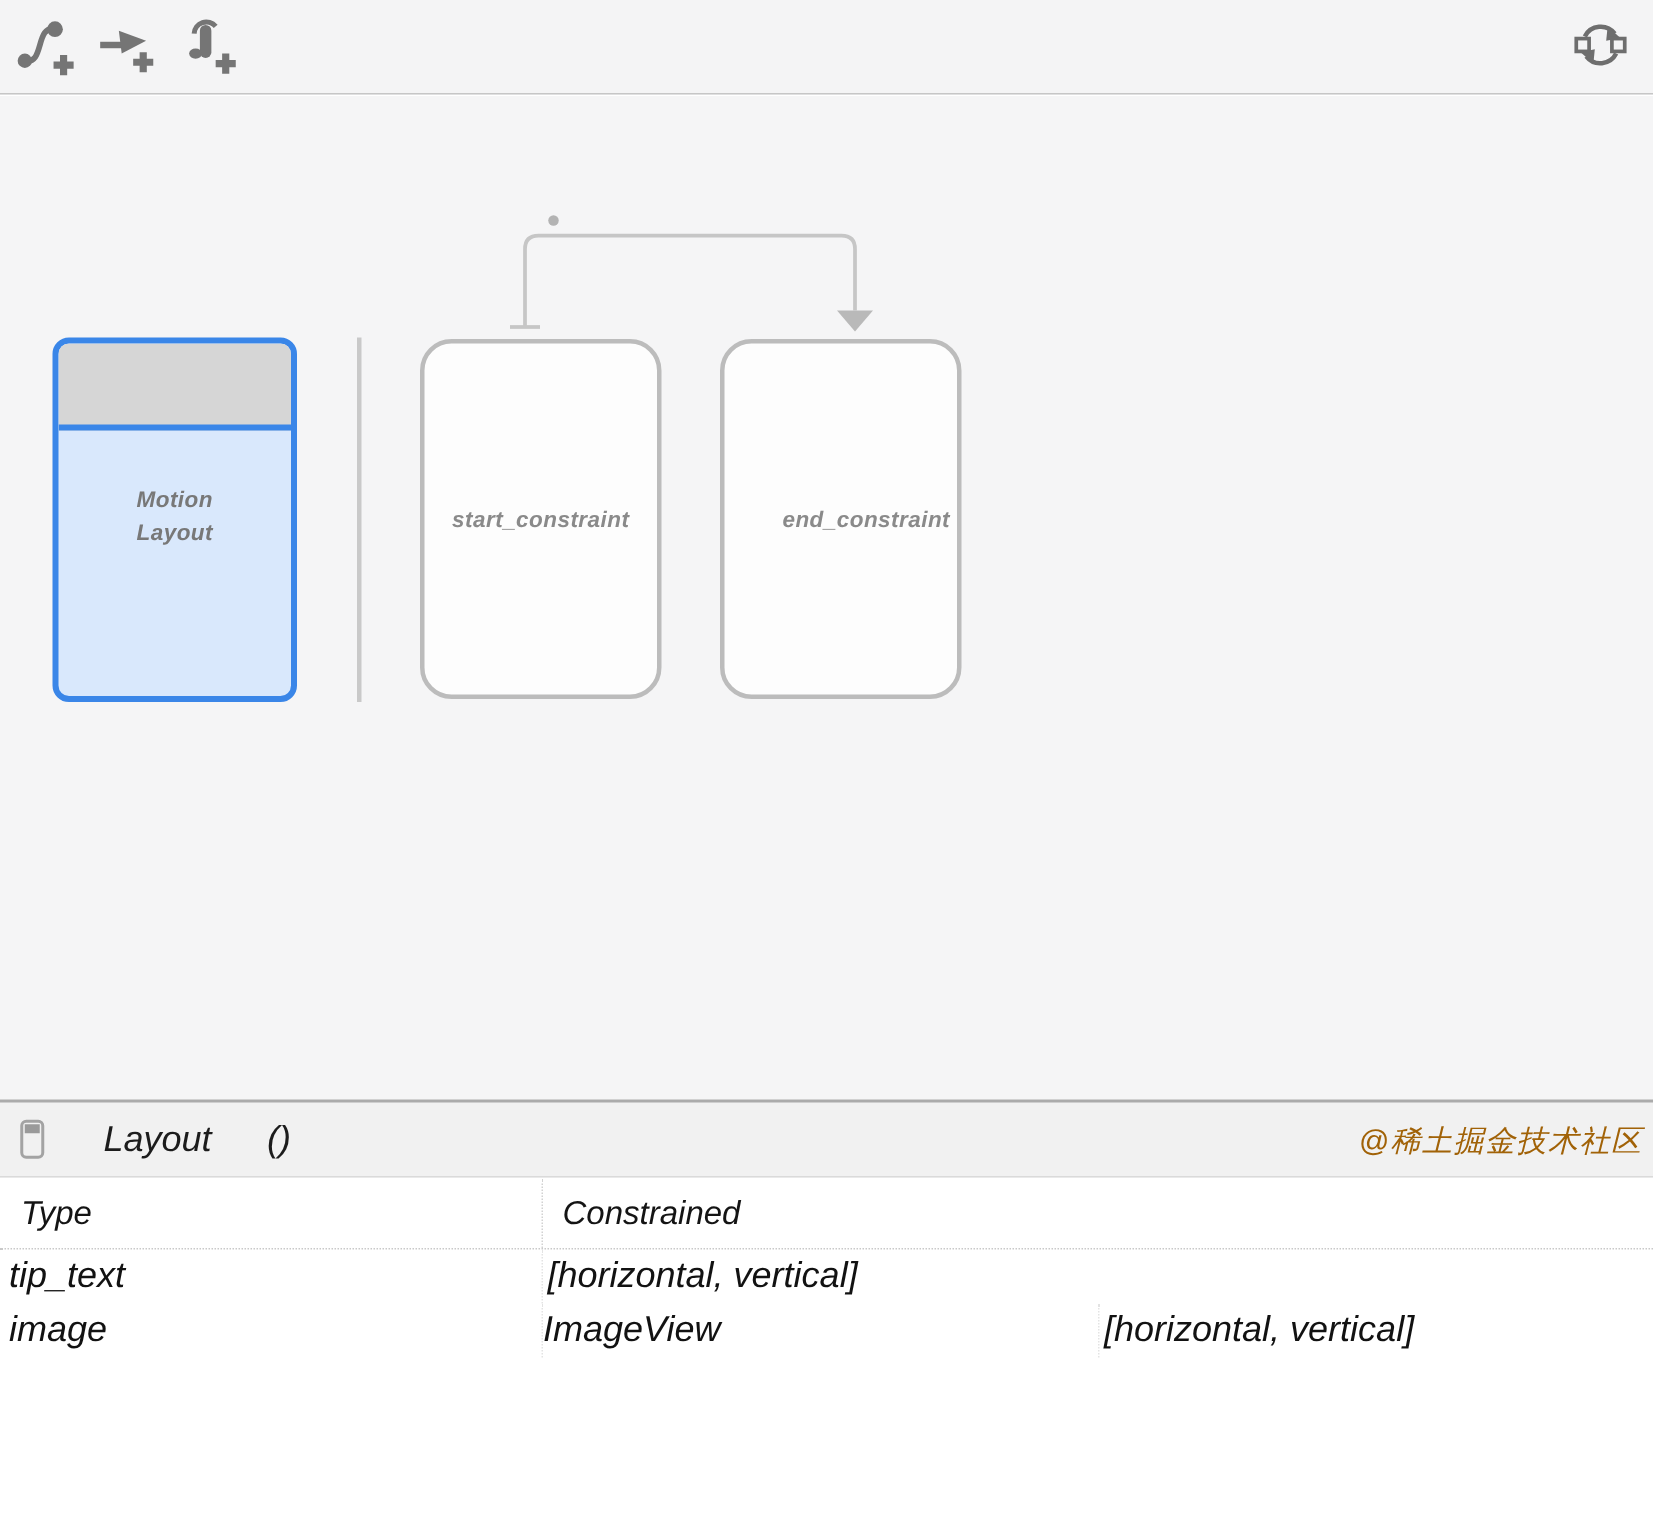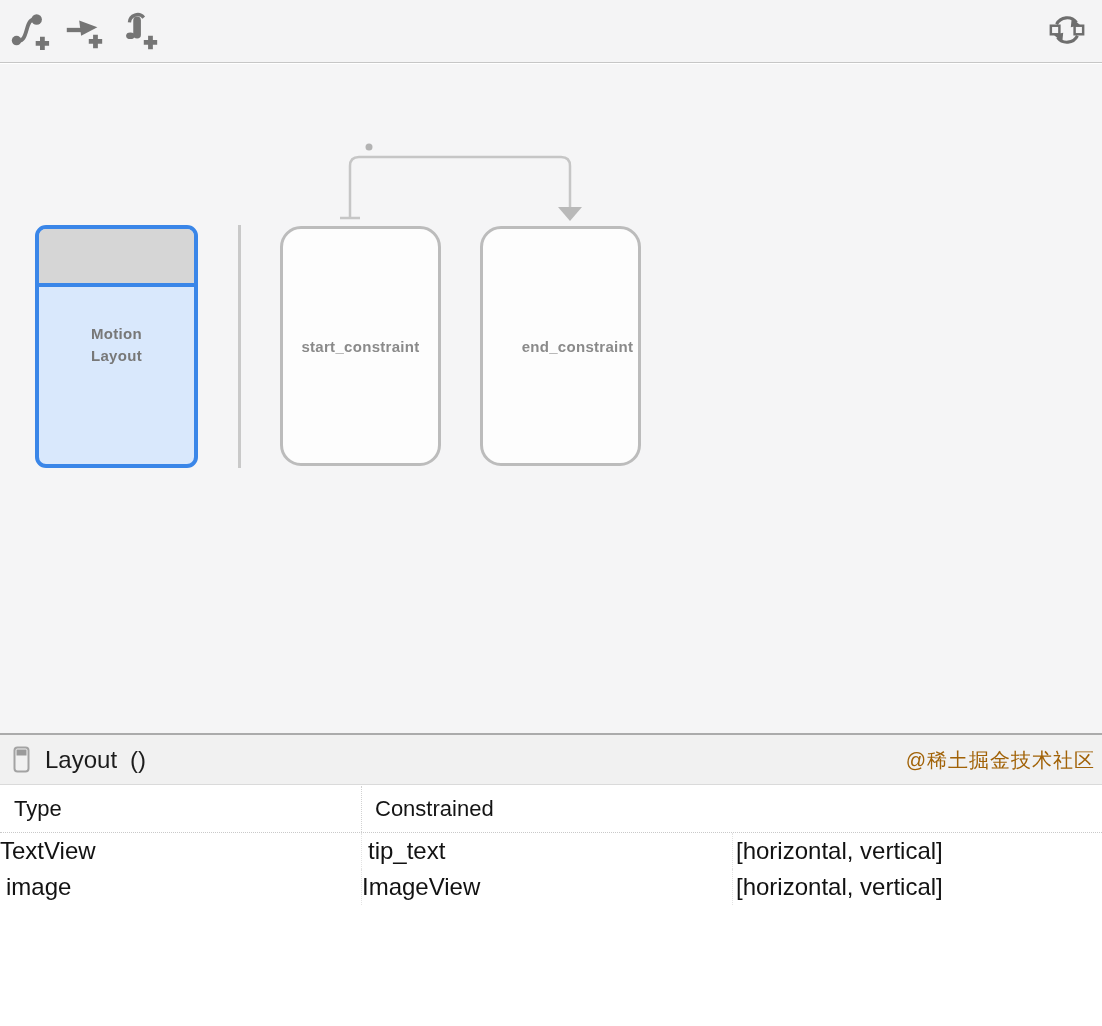--- a/index.html
+++ b/index.html
@@ -3,21 +3,21 @@
 <meta charset="utf-8">
 <style>
   * { margin: 0; padding: 0; box-sizing: border-box; }
   html, body { width: 1102px; height: 1026px; }
   body {
     font-family: "Liberation Sans", sans-serif;
     background: #ffffff;
     position: relative;
     overflow: hidden;
   }
-  .screen { position: absolute; inset: 0; width: 1102px; height: 782px; }
+  .screen { position: absolute; inset: 0; width: 1102px; height: 782px; font-style: italic; }
 
   
   .toolbar {
     position: absolute; left: 0; top: 0; width: 1102px; height: 63px;
     background: #f4f4f5;
     border-bottom: 1px solid #c6c6c6;
     display: flex; align-items: center;
   }
   .tb-btn {
     width: 46px; height: 46px; border: none; background: transparent;
@@ -66,21 +66,21 @@
     font-size: 15px; font-weight: 600; color: #8a8a8a; letter-spacing: 0.3px;
     white-space: nowrap;
   }
 
   
   .panel-header {
     position: absolute; left: 0; top: 733px; width: 1102px; height: 52px;
     background: #f1f1f1;
     border-top: 2px solid #ababab;
     border-bottom: 1px solid #dadada;
-    display: flex; align-items: center;
+    display: flex; align-items: center; gap: 24px;
   }
   .phone-icon { margin-left: 13px; display: flex; align-items: center; }
   .panel-title {
     margin-left: 15px; font-size: 24px; font-weight: 500; color: #1c1c1c;
   }
   .panel-suffix {
     margin-left: 13px; font-size: 24px; font-weight: 400; color: #1c1c1c;
   }
 
   
@@ -200,21 +200,20 @@
     <span class="panel-title">Layout</span>
     <span class="panel-suffix">()</span>
   </div>
 
   <div class="layout-table">
     <div class="thead">
       <div class="th col-type">Type</div>
       <div class="th col-constrained">Constrained</div>
     </div>
     <div class="tr">
-      <div class="td col-type">TextView</div>
       <div class="td col-id">tip_text</div>
       <div class="td col-constrained">[horizontal, vertical]</div>
     </div>
     <div class="tr">
       <div class="td col-id">image</div>
       <div class="td col-type">ImageView</div>
       <div class="td col-constrained">[horizontal, vertical]</div>
     </div>
   </div>
 

